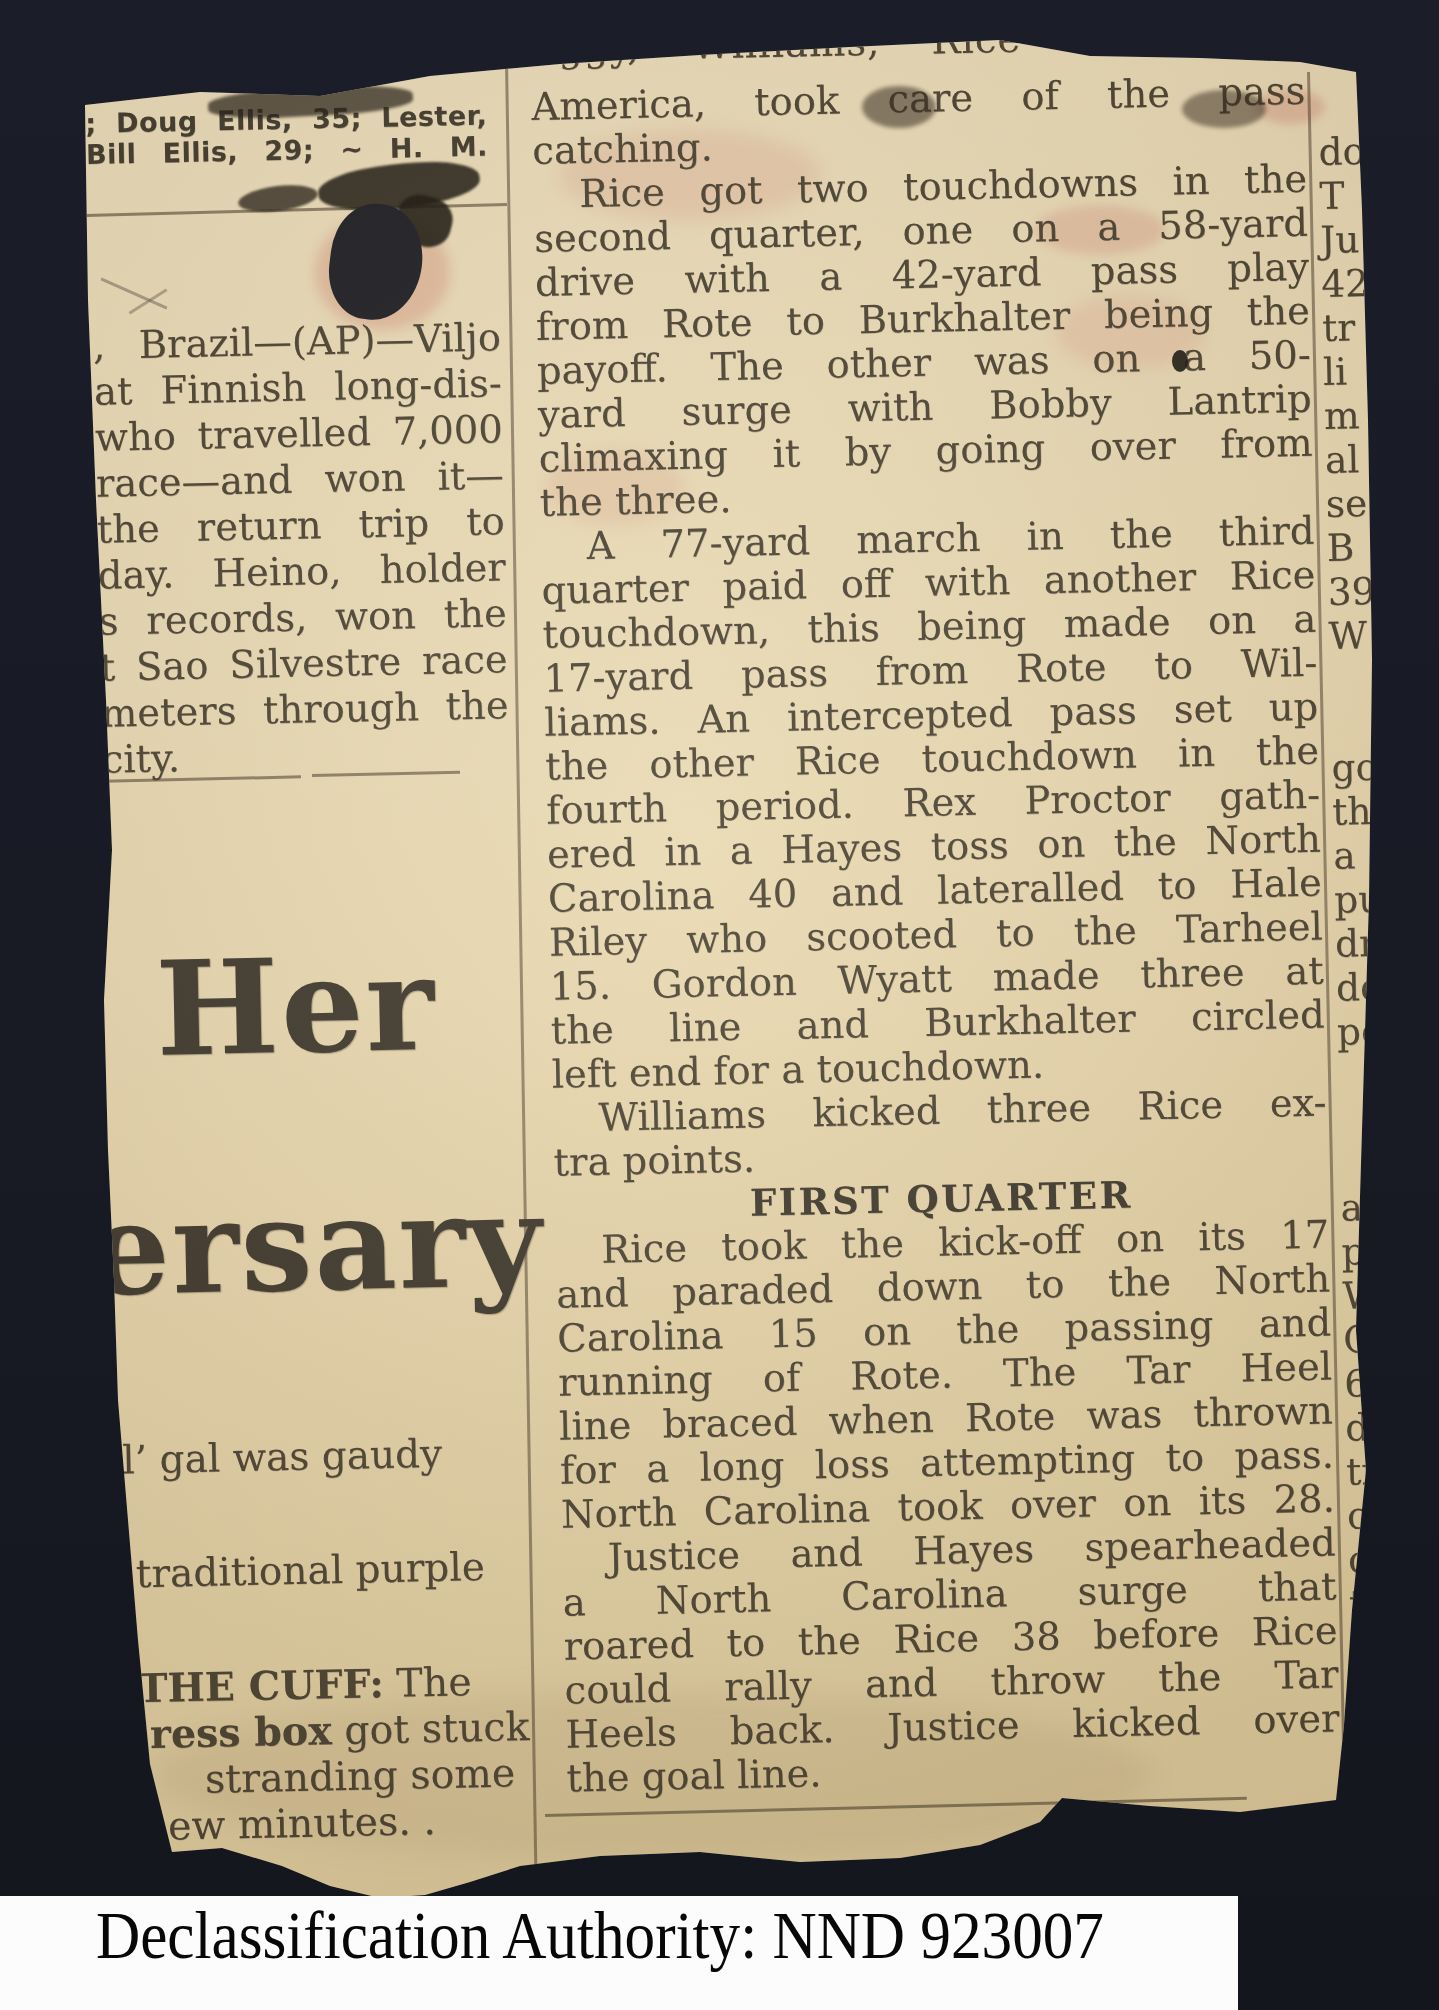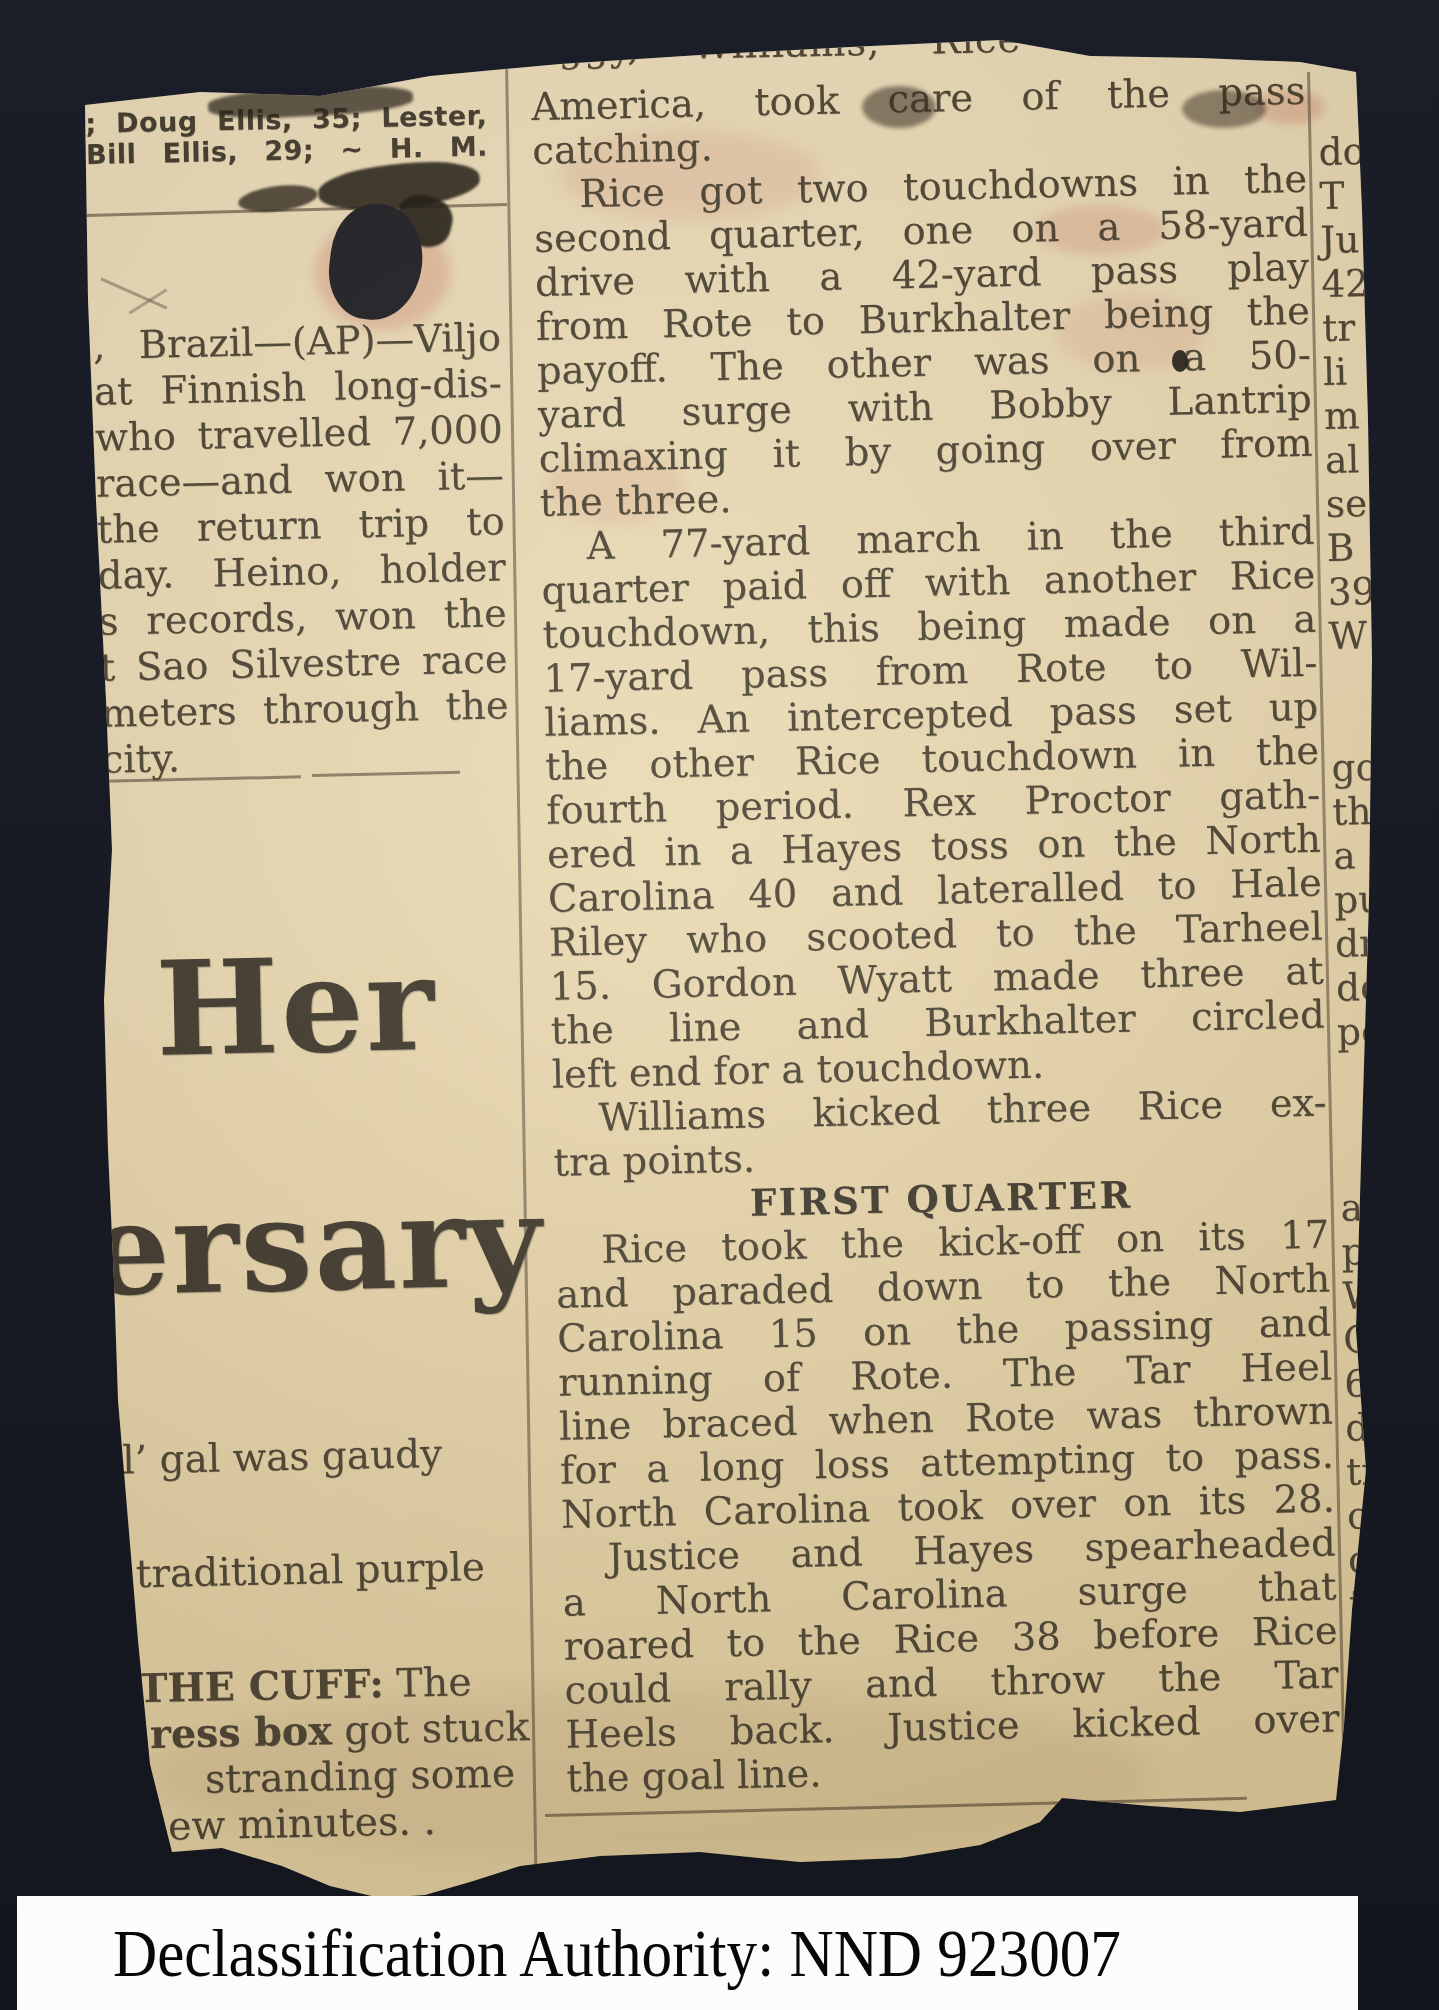--- a/index.html
+++ b/index.html
@@ -82,22 +82,22 @@
   .m3{left:396px;top:196px;width:56px;height:50px;background:#16130e;border-radius:42%;transform:rotate(14deg);opacity:.9;filter:blur(1px);}
   .m4{left:208px;top:88px;width:205px;height:28px;background:#1d1812;border-radius:40%;transform:rotate(-3deg);opacity:.72;filter:blur(1.5px);}
   .m5{left:1172px;top:350px;width:16px;height:22px;background:#12100c;border-radius:50%;opacity:.9;}
   .m6{left:862px;top:86px;width:74px;height:42px;background:#2b2118;border-radius:50%;opacity:.55;filter:blur(2px);}
   .m7{left:1182px;top:90px;width:84px;height:38px;background:#2b2118;border-radius:50%;opacity:.5;filter:blur(2px);}
   .pencil1{left:98px;top:292px;width:72px;height:3px;background:rgba(95,88,78,.5);transform:rotate(24deg);}
   .pencil2{left:126px;top:300px;width:44px;height:3px;background:rgba(95,88,78,.45);transform:rotate(-32deg);}
   .hole{position:absolute;left:330px;top:204px;width:92px;height:116px;background:#171a23;
         border-radius:48% 52% 54% 46%;transform:rotate(7deg);}
   
-  .footer{position:absolute;left:0;top:1896px;width:1341px;height:114px;background:#fcfcfc;
-          display:flex;align-items:center;margin-left:17px;}
+  .footer{position:absolute;left:0;top:1896px;width:1238px;height:114px;background:#fcfcfc;
+          display:flex;align-items:flex-start;}
   .footer-text{margin-left:96px;font-family:"Liberation Serif",serif;font-size:68px;color:#070707;
                transform:scaleX(.9);transform-origin:left center;white-space:nowrap;}
 </style>
 </head>
 <body>
 
 <div class="stage">
   <div class="paper">
     <div class="stain s1"></div>
     <div class="stain s2"></div>

